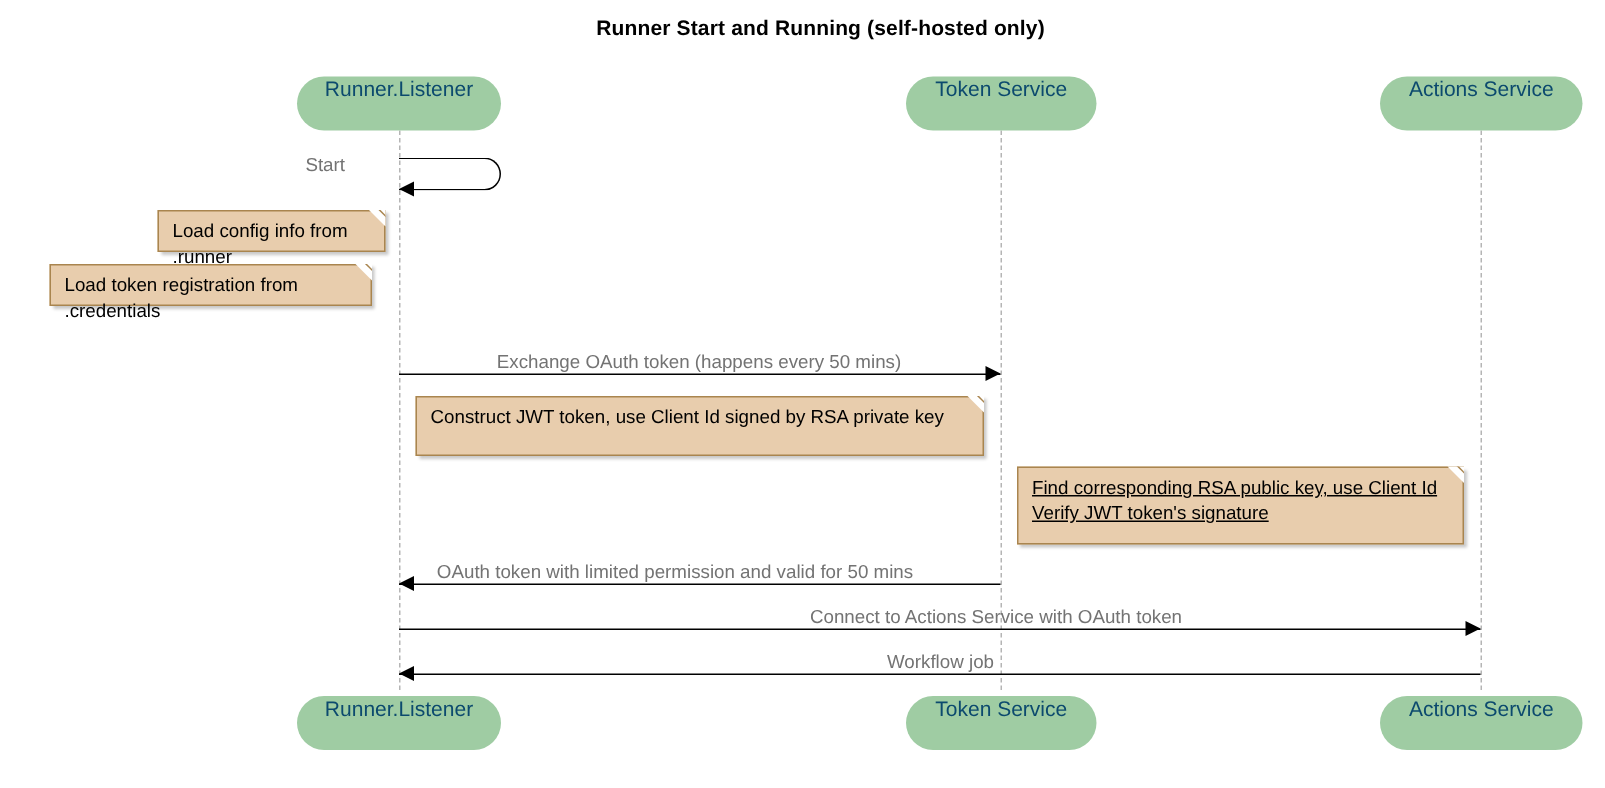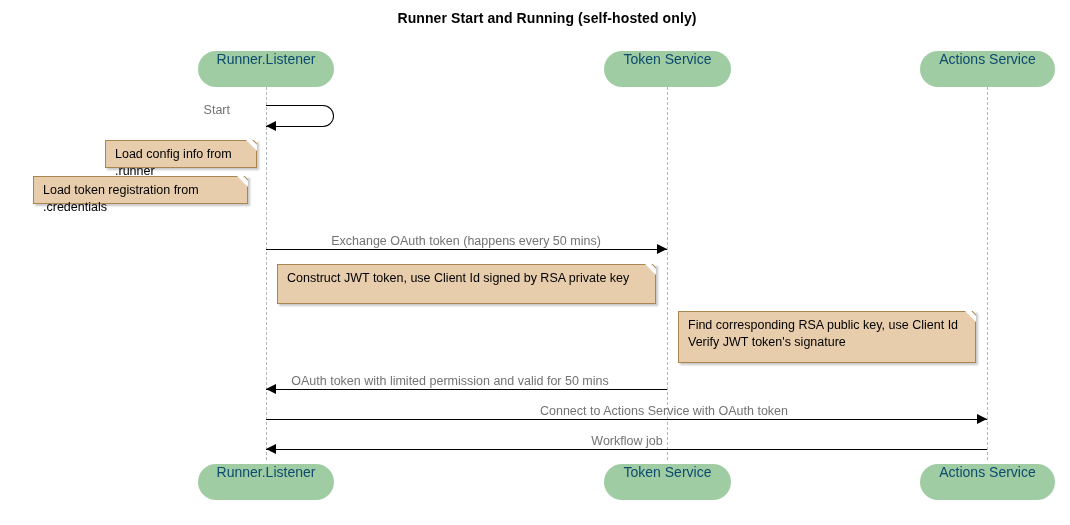--- a/index.html
+++ b/index.html
@@ -184,21 +184,21 @@
   <div class="msg" style="left:266px; top:249px; width:401px;"></div>
   <div class="arrowhead right" style="left:657px; top:244px;"></div>
   <div class="msg-label centered" style="left:466px; top:234px;">Exchange OAuth token (happens every 50 mins)</div>
 
   <div class="note" style="left:277px; top:264px; width:379px; height:40px;">
     <span class="fold"></span>
     <span class="fold-edge"></span>
     <span class="note-text">Construct JWT token, use Client Id signed by RSA private key</span>
   </div>
 
-  <div class="note" style="left:678px; top:311px; width:298px; height:52px;">
+  <div class="note" style="left:678px; top:311px; width:298px; height:52px;text-decoration:underline;">
     <span class="fold"></span>
     <span class="fold-edge"></span>
     <span class="note-text">Find corresponding RSA public key, use Client Id
 Verify JWT token's signature</span>
   </div>
 
   <div class="msg" style="left:266px; top:389px; width:401px;"></div>
   <div class="arrowhead left" style="left:266px; top:384px;"></div>
   <div class="msg-label centered" style="left:450px; top:374px;">OAuth token with limited permission and valid for 50 mins</div>
 

